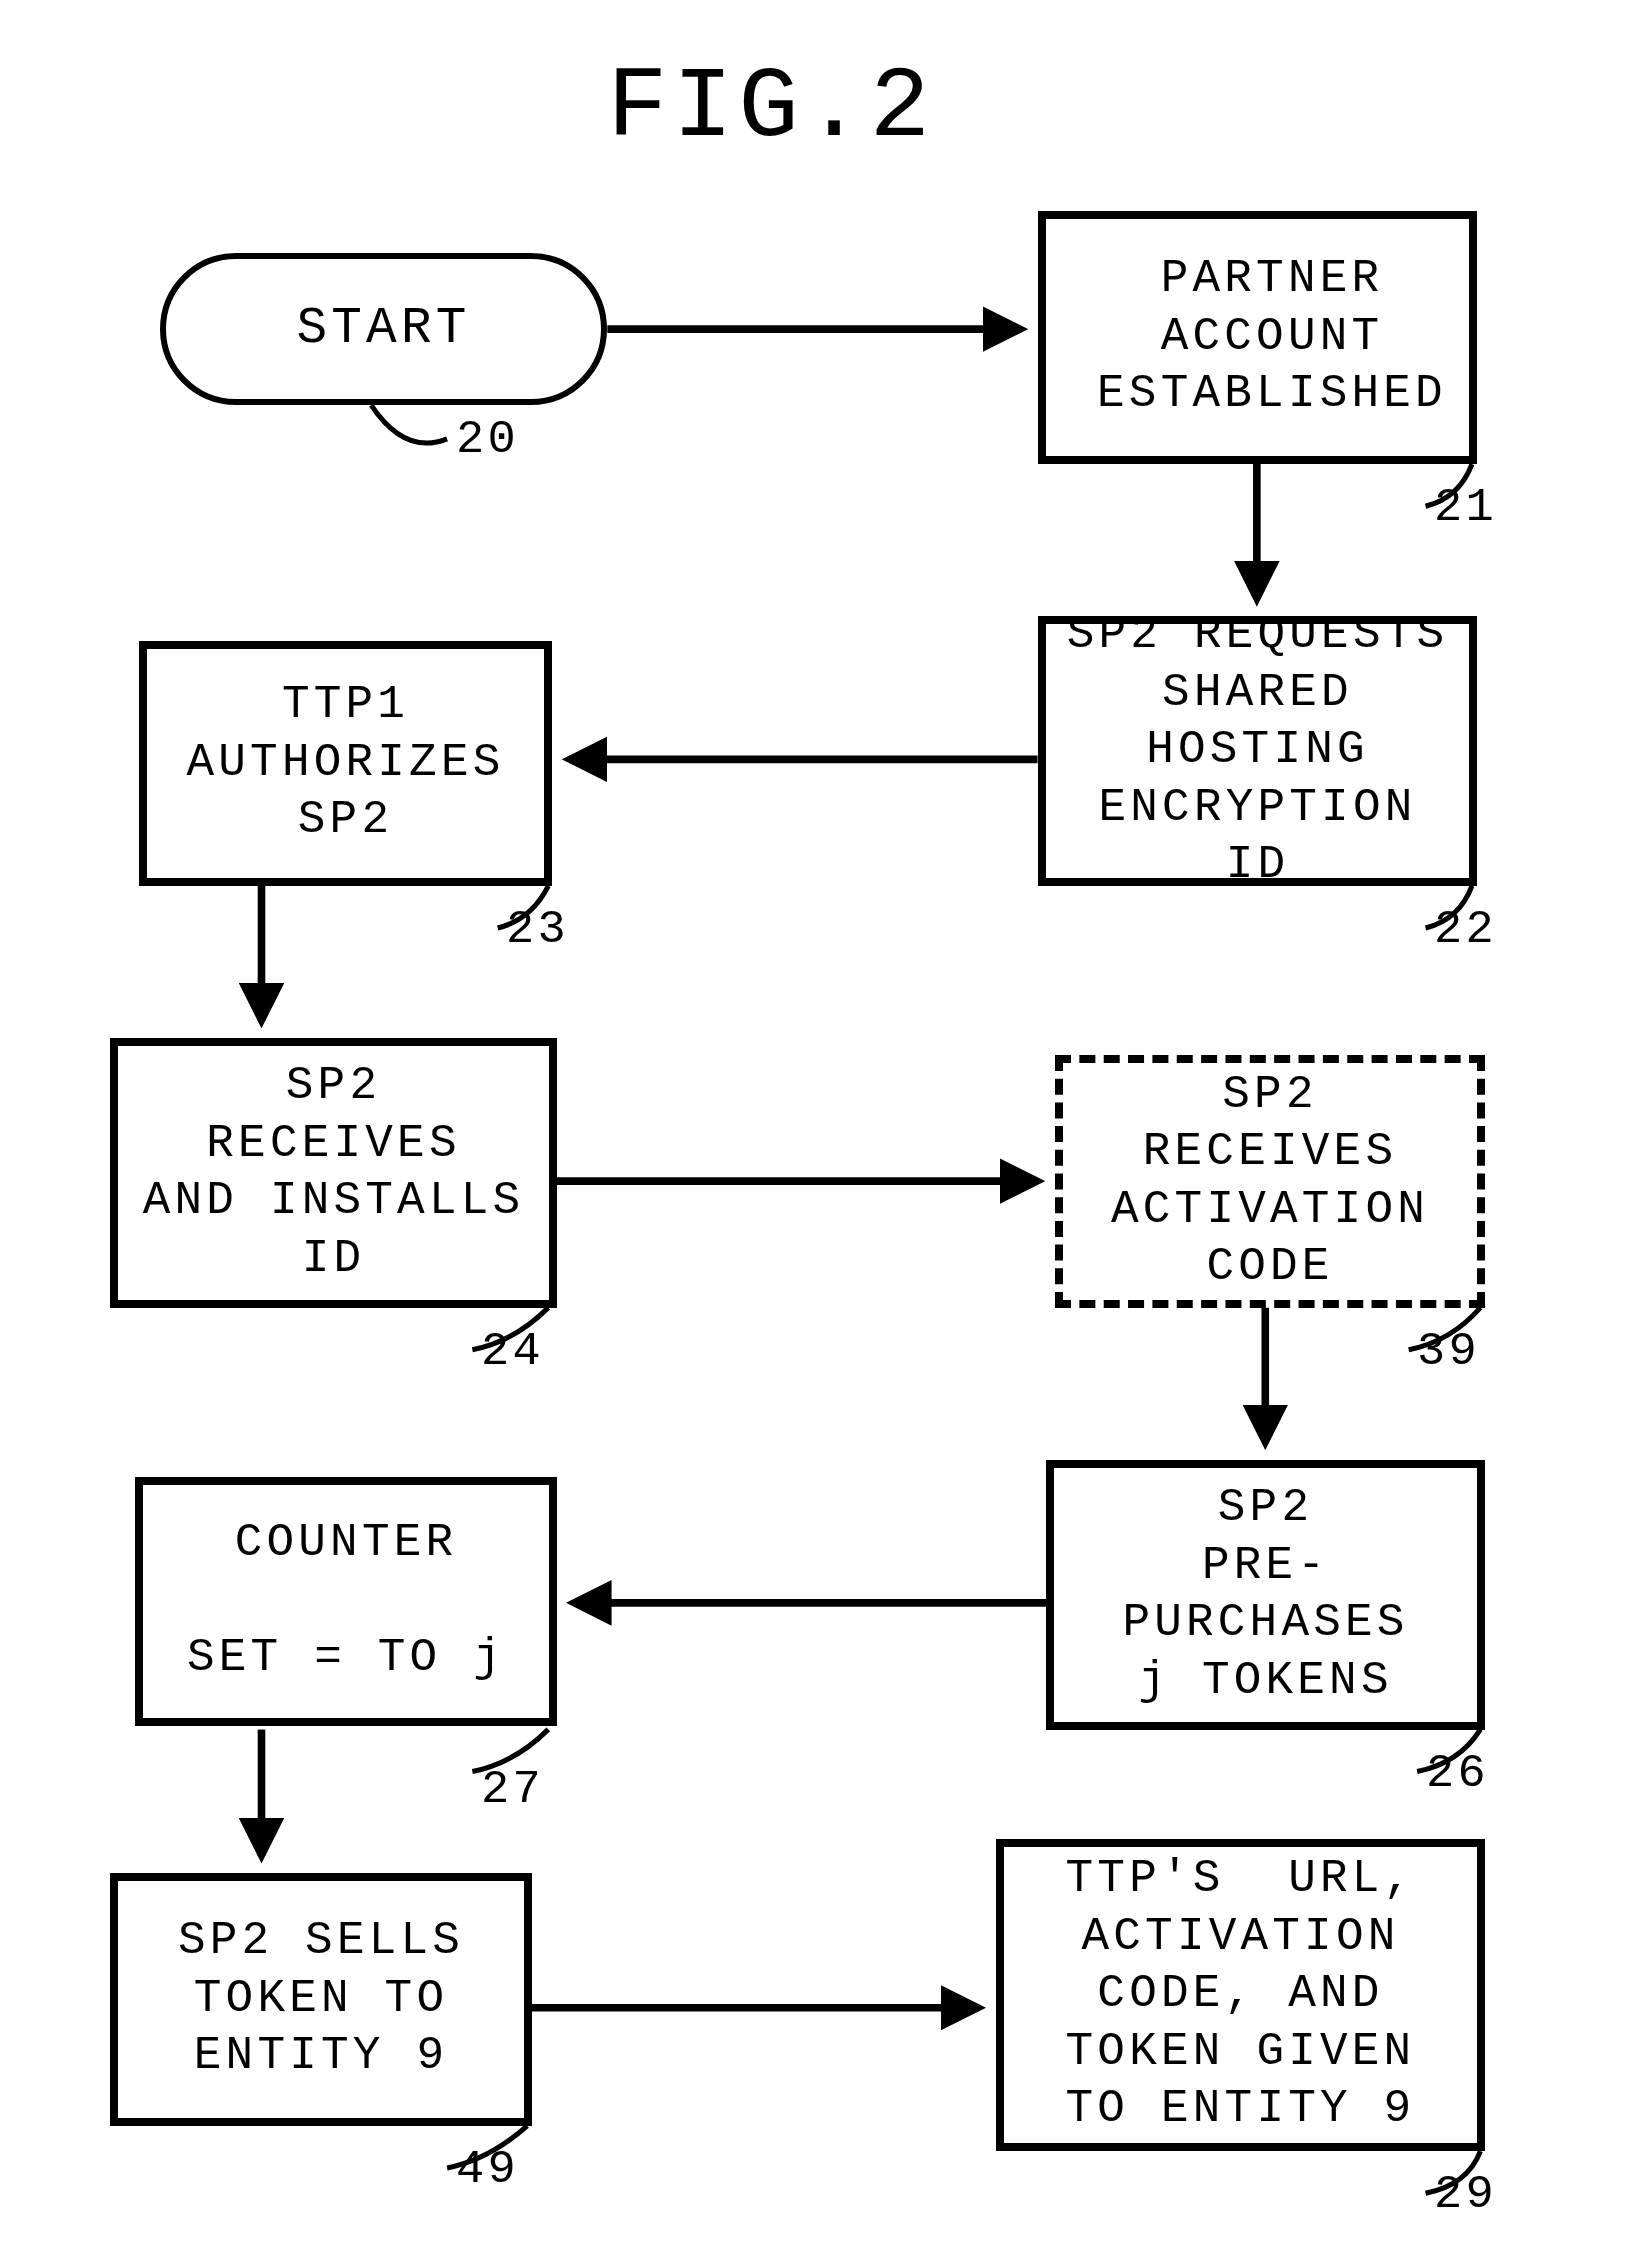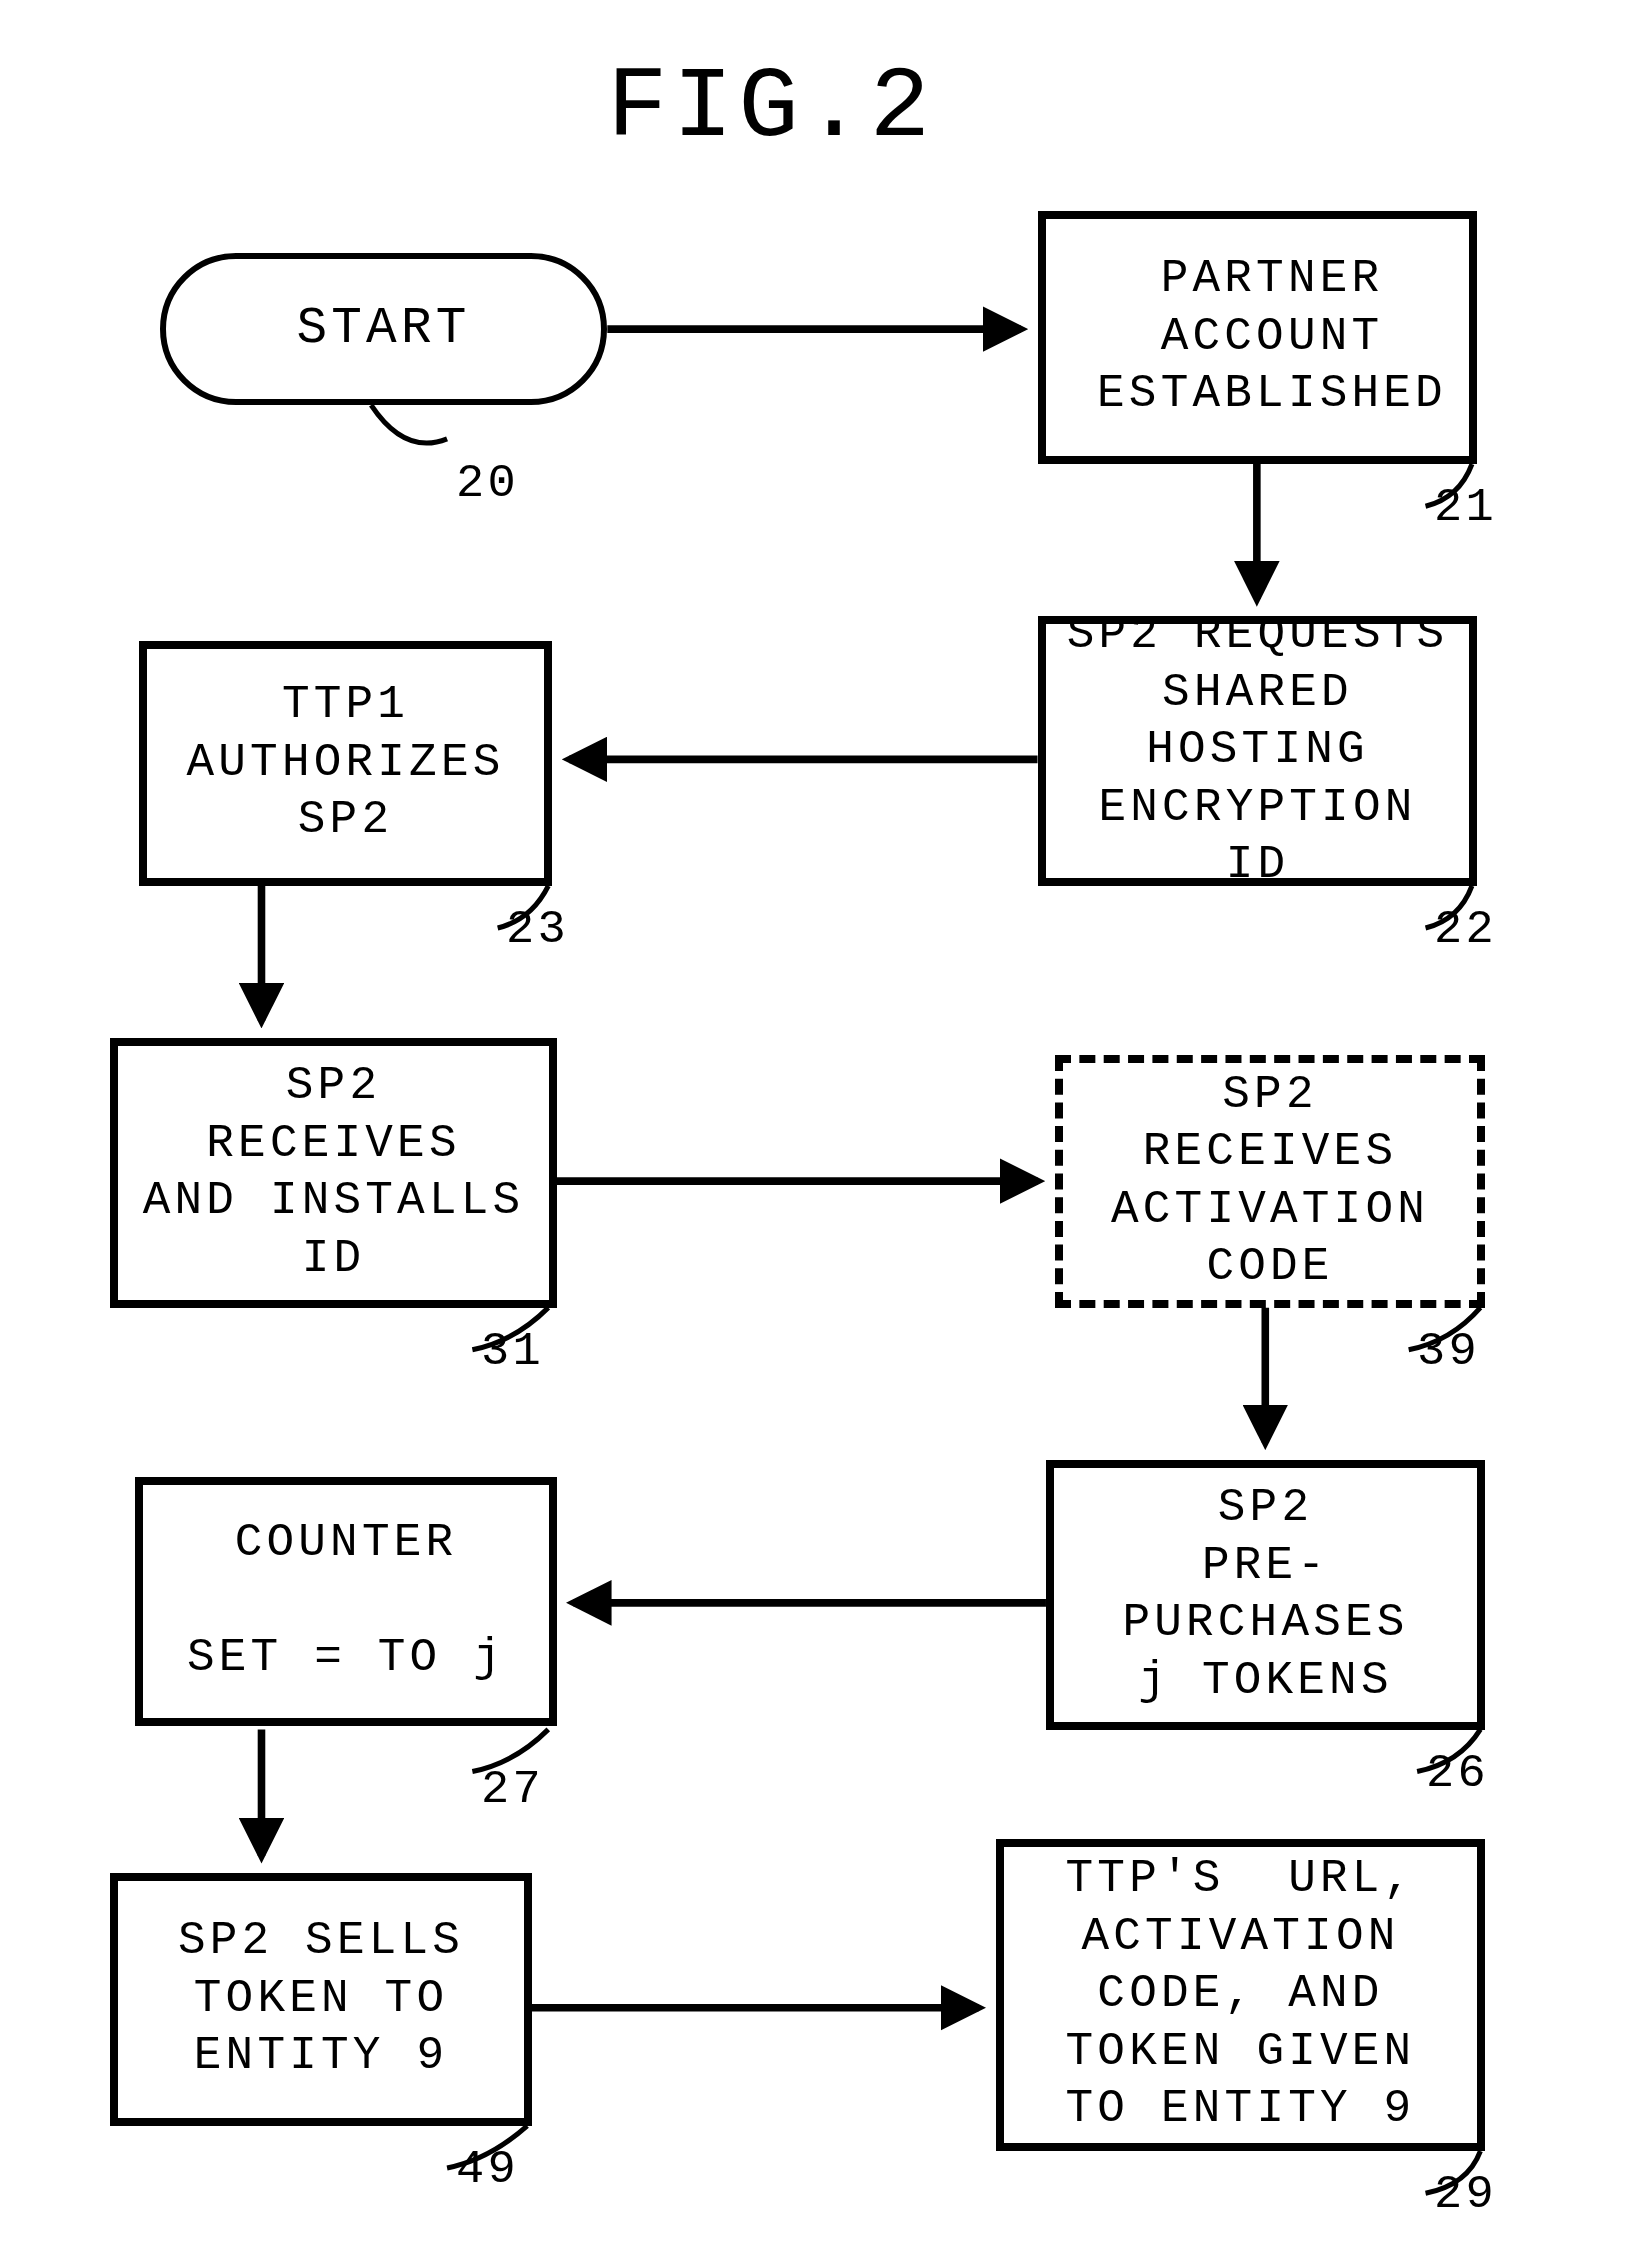--- a/index.html
+++ b/index.html
@@ -69,33 +69,33 @@
   }
 </style>
 </head>
 <body>
 
 <div class="page">
 
   <div class="title" style="left:607px; top:51px; width:422px;">FIG.2</div>
 
   <div class="node pill" style="left:160px; top:253px; width:447px; height:152px; font-size:51px;">START</div>
-  <div class="reflabel" style="left:456px; top:413px;margin-top:44px;">20</div>
+  <div class="reflabel" style="left:456px; top:413px;">20</div>
 
   <div class="node rect" style="left:1038px; top:211px; width:439px; height:253px;padding-left:46px;">PARTNER<br>ACCOUNT<br>ESTABLISHED</div>
   <div class="reflabel" style="left:1434px; top:481px;text-align:right;">21</div>
 
   <div class="node rect" style="left:1038px; top:616px; width:439px; height:270px;">SP2 REQUESTS<br>SHARED<br>HOSTING<br>ENCRYPTION ID</div>
   <div class="reflabel" style="left:1434px; top:903px;">22</div>
 
   <div class="node rect" style="left:139px; top:641px; width:413px; height:245px;">TTP1<br>AUTHORIZES<br>SP2</div>
   <div class="reflabel" style="left:506px; top:903px;">23</div>
 
   <div class="node rect" style="left:110px; top:1038px; width:447px; height:270px;">SP2<br>RECEIVES<br>AND INSTALLS<br>ID</div>
-  <div class="reflabel" style="left:481px; top:1325px;">31</div>
+  <div class="reflabel" style="left:481px; top:1325px;">24</div>
 
   <div class="node dashed" style="left:1055px; top:1055px; width:430px; height:253px;">SP2<br>RECEIVES<br>ACTIVATION<br>CODE</div>
   <div class="reflabel" style="left:1417px; top:1325px;">39</div>
 
   <div class="node rect" style="left:1046px; top:1460px; width:439px; height:270px;">SP2<br>PRE-<br>PURCHASES<br>j TOKENS</div>
   <div class="reflabel" style="left:1426px; top:1747px;">26</div>
 
   <div class="node rect" style="left:135px; top:1477px; width:422px; height:249px;">COUNTER<br>&nbsp;<br>SET = TO j</div>
   <div class="reflabel" style="left:481px; top:1747px;margin-top:16px;">27</div>
 

